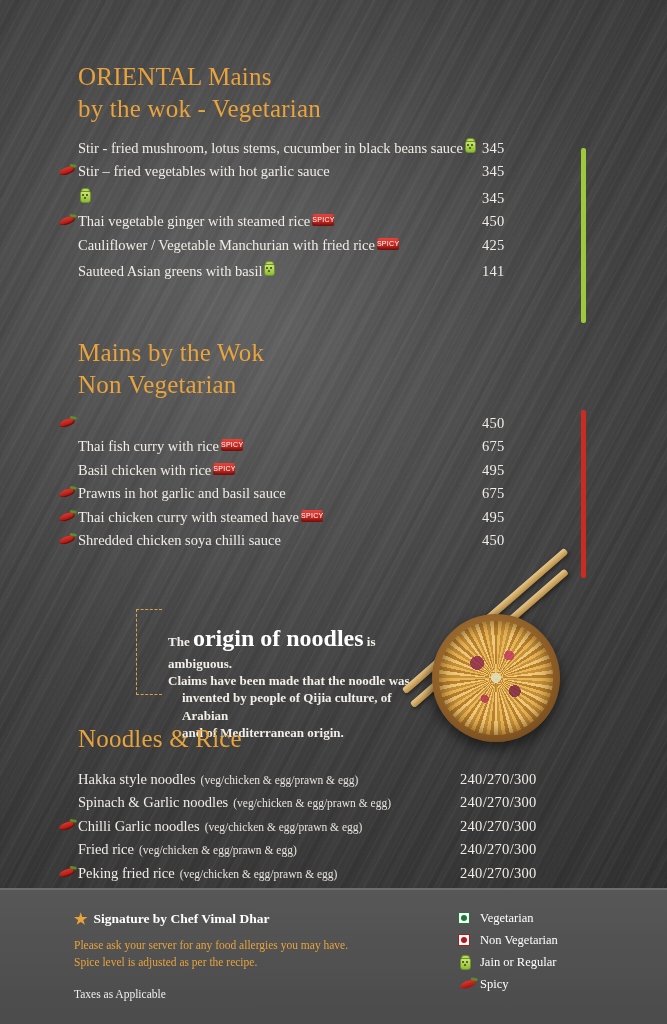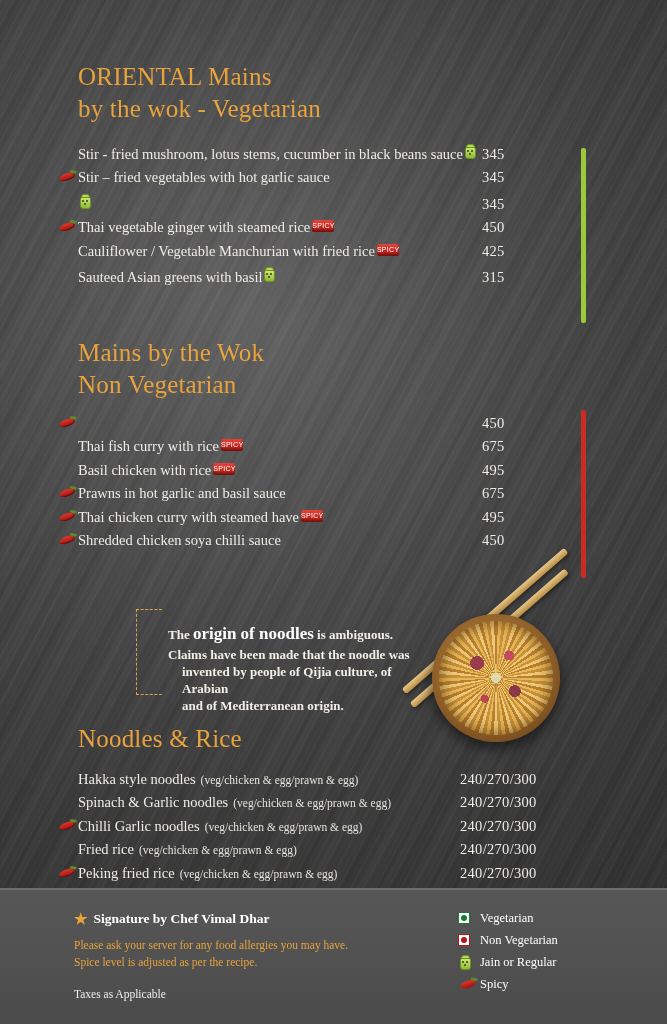--- a/index.html
+++ b/index.html
@@ -149,21 +149,21 @@
   
   .fact {
     position: absolute;
     color: #f3efe8;
     font-family: "Liberation Serif", serif;
     font-size: 13px;
     line-height: 1.33;
     width: 268px;
   }
   .fact .big {
-    font-size: 17px;
+    font-size: 24px;
     font-weight: bold;
     color: #fff;
   }
   .fact b { font-weight: bold; }
   .fact .lbrace {
     position:absolute; left:-32px; top:-14px;
     width: 26px; height: 86px;
     border-left: 1px dashed #d8a24a;
     border-top: 1px dashed #d8a24a;
     border-bottom: 1px dashed #d8a24a;
@@ -251,21 +251,21 @@
 
 <div id="page">
   <div class="content">
 
     <div style="position:absolute; left:78px; top:61px; width:520px;">
       <h2 class="section-head">
         <span>ORIENTAL Mains</span>
         <span class="l2">by the wok - Vegetarian</span>
       </h2>
 
-      <div class="items" style="margin-top:14px; width:500px;">
+      <div class="items" style="margin-top:8px; width:500px;">
 
         <div class="row">
           <span class="nm">Stir - fried mushroom, lotus stems, cucumber in black beans sauce</span>
           <span class="ic ic-jain">
               <span class="lid"></span>
               <span class="pot"></span>
               <span class="dots"></span>
             </span>
           <span class="spacer"></span>
           <span class="price" style="width:96px;">345</span>
@@ -314,21 +314,21 @@
         </div>
 
         <div class="row">
           <span class="nm">Sauteed Asian greens with basil</span>
           <span class="ic ic-jain">
               <span class="lid"></span>
               <span class="pot"></span>
               <span class="dots"></span>
             </span>
           <span class="spacer"></span>
-          <span class="price" style="width:96px;">315</span>
+          <span class="price" style="width:96px;">141</span>
         </div>
       </div>
     </div>
 
     <div class="bar bar-green" style="left:581px; top:148px; height:175px;"></div>
 
     <div style="position:absolute; left:78px; top:337px; width:520px;">
       <h2 class="section-head">
         <span>Mains by the Wok</span>
         <span class="l2">Non Vegetarian</span>

